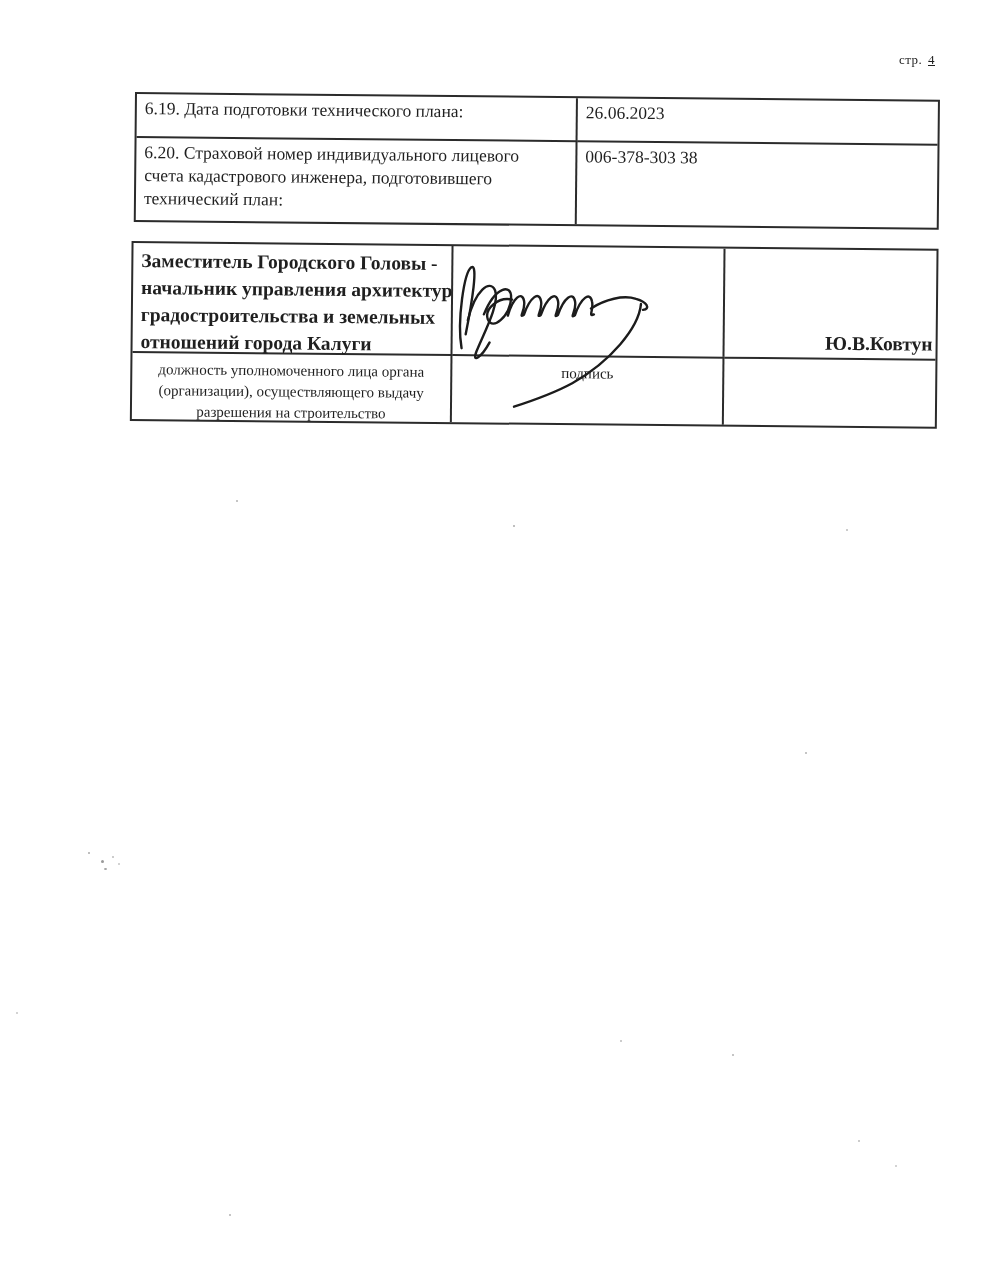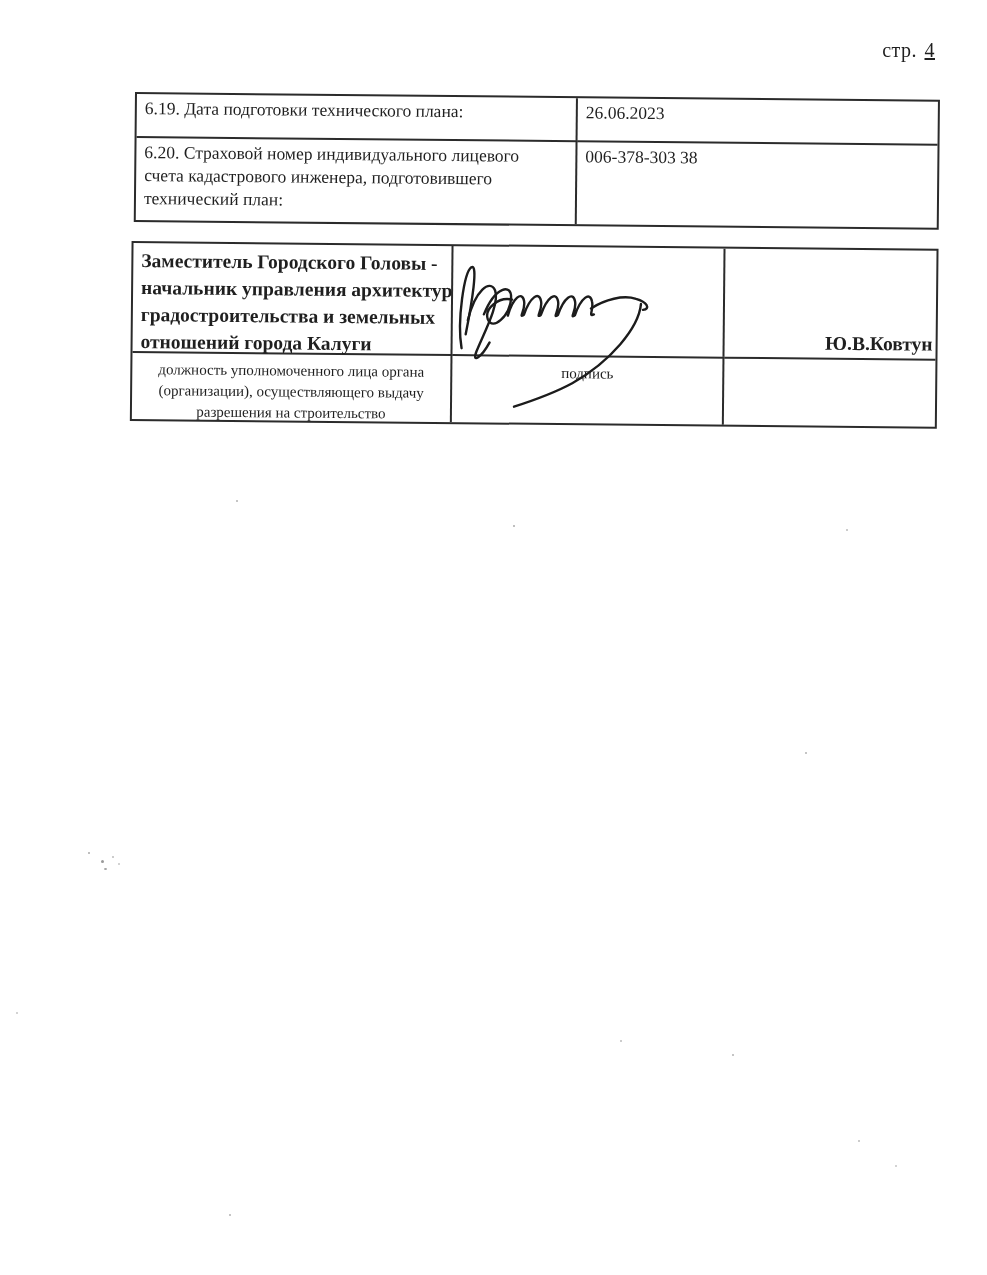--- a/index.html
+++ b/index.html
@@ -12,23 +12,23 @@
   .page {
     position: relative;
     width: 987px;
     height: 1275px;
     background: #ffffff;
     overflow: hidden;
   }
   
   .page-number {
     position: absolute;
-    top: 39px;
+    top: 52px;
     right: 50px;
-    font-size: 20px;
+    font-size: 13px;
     letter-spacing: 0.5px;
     white-space: nowrap;
   }
   .page-number .num {
     text-decoration: underline;
     padding: 0 2px;
   }
   
   .scan-content {
     position: absolute;

